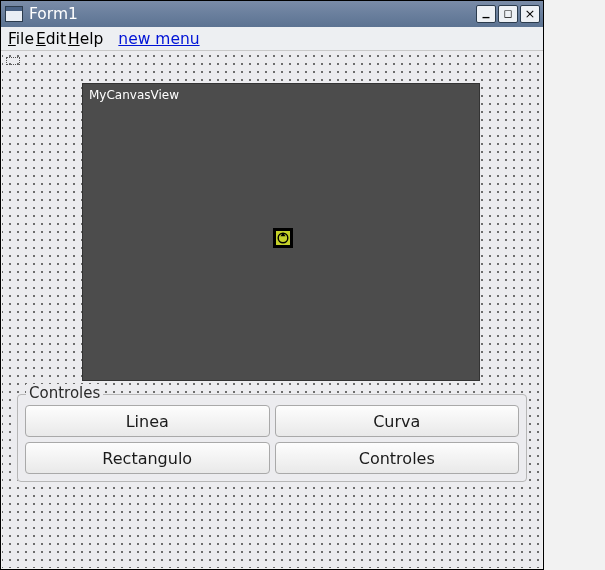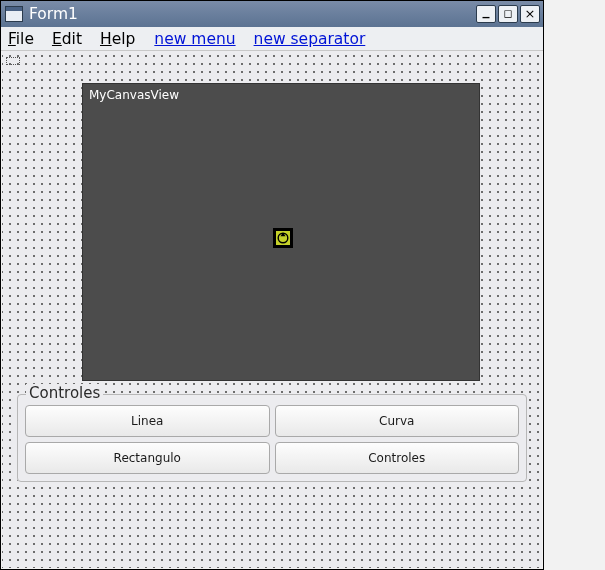--- a/index.html
+++ b/index.html
@@ -62,34 +62,34 @@
   .win-btn.max span { font-size: 11px; position: relative; top: -1px; }
   .win-btn.close span { font-size: 13px; position: relative; top: -1px; }
   
   .menubar {
     height: 24px;
     background: #edeff2;
     border-bottom: 1px solid #c8c8c8;
     display: flex;
     align-items: center;
     padding-left: 6px;
-    gap: 16px;
+    gap: 0;
     font-size: 15.5px;
   }
   .menubar .menu-item {
     color: #000;
     cursor: pointer;
     padding: 0 1px;
   }
   .menubar .menu-item .ul { text-decoration: underline; }
   .menubar .editor-link {
     color: #0013d6;
     text-decoration: underline;
     cursor: pointer;
-    margin-left: 2px;
+    margin-left: 14px;
   }
   
   .design-surface {
     position: absolute;
     top: 50px; left: 1px; right: 1px; bottom: 1px;
     background-color: #ececef;
     background-image: radial-gradient(circle, #6d6d6d 0.8px, transparent 0.8px);
     background-size: 8px 8px;
     background-position: 4px 9px;
   }
@@ -143,21 +143,21 @@
   .btn-grid {
     display: grid;
     grid-template-columns: 1fr 1fr;
     grid-template-rows: 32px 32px;
     gap: 5px 5px;
   }
   .std-btn {
     background: linear-gradient(to bottom, #fdfdfd 0%, #f4f4f4 45%, #e9e9e9 100%);
     border: 1px solid #a9a9a9;
     border-radius: 4px;
-    font-size: 12px;
+    font-size: 16px;
     color: #1a1a1a;
     cursor: pointer;
     display: flex; align-items: center; justify-content: center;
   }
 </style>
 </head>
 <body>
 
 <div class="outer-border">
 
@@ -175,21 +175,20 @@
           <span>×</span>
         </div>
     </div>
   </div>
 
   <div class="menubar">
     <span class="menu-item"><span class="ul">F</span><span>ile</span></span>
     <span class="menu-item"><span class="ul">E</span><span>dit</span></span>
     <span class="menu-item"><span class="ul">H</span><span>elp</span></span>
     <span class="editor-link">new menu</span>
-    <span class="editor-link">new separator</span>
   </div>
 
   <div class="design-surface">
     <div class="selection-tick"></div>
 
     <div class="canvas-panel">
       <div class="canvas-label">MyCanvasView</div>
       <div class="canvas-center-icon">
         <svg viewBox="0 0 16 16">
           <circle cx="8" cy="8" r="5.5" fill="none" stroke="#000" stroke-width="1.6"></circle>

